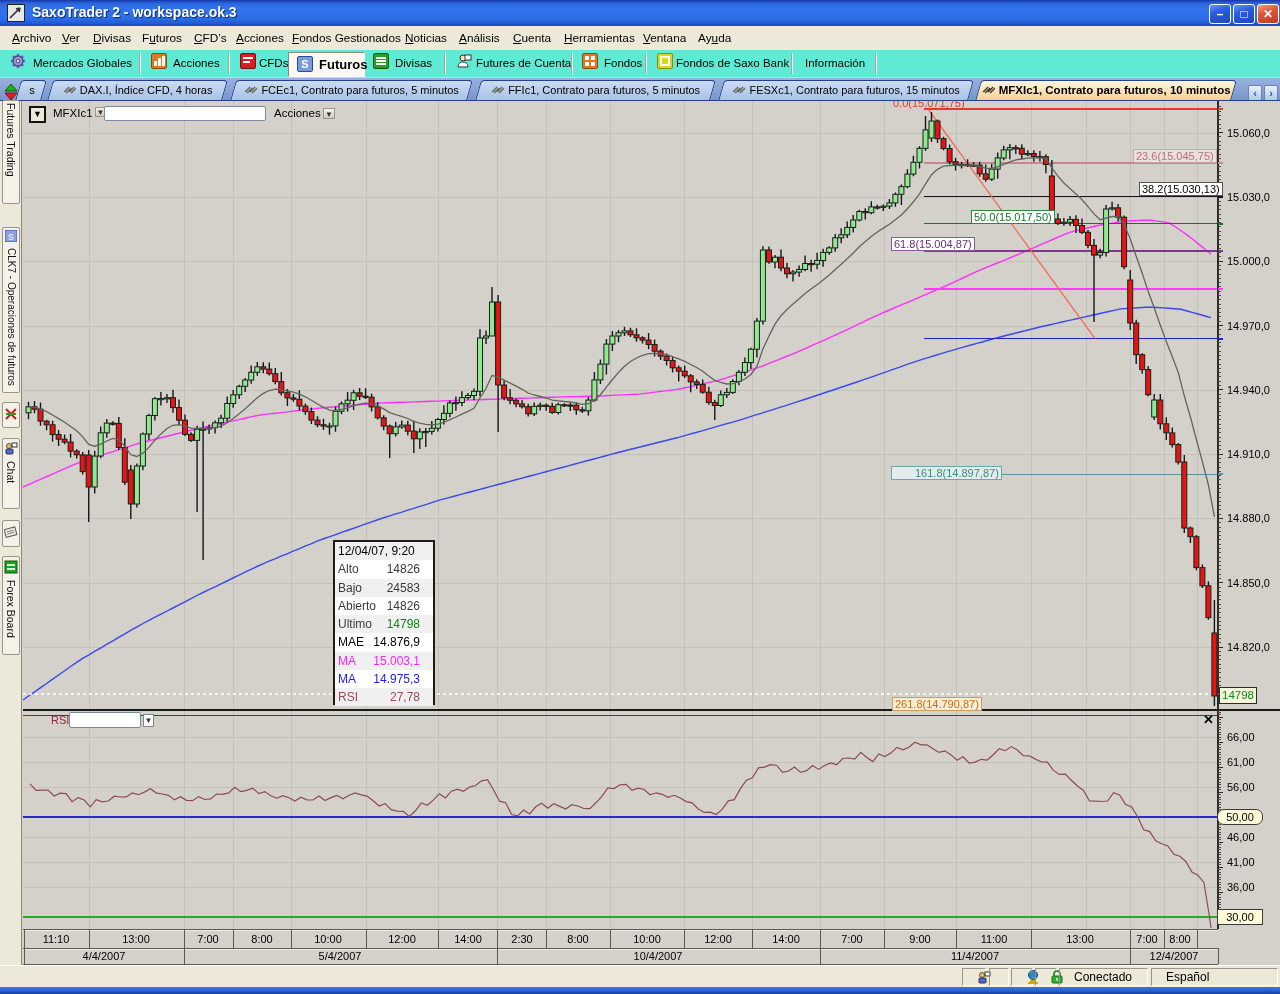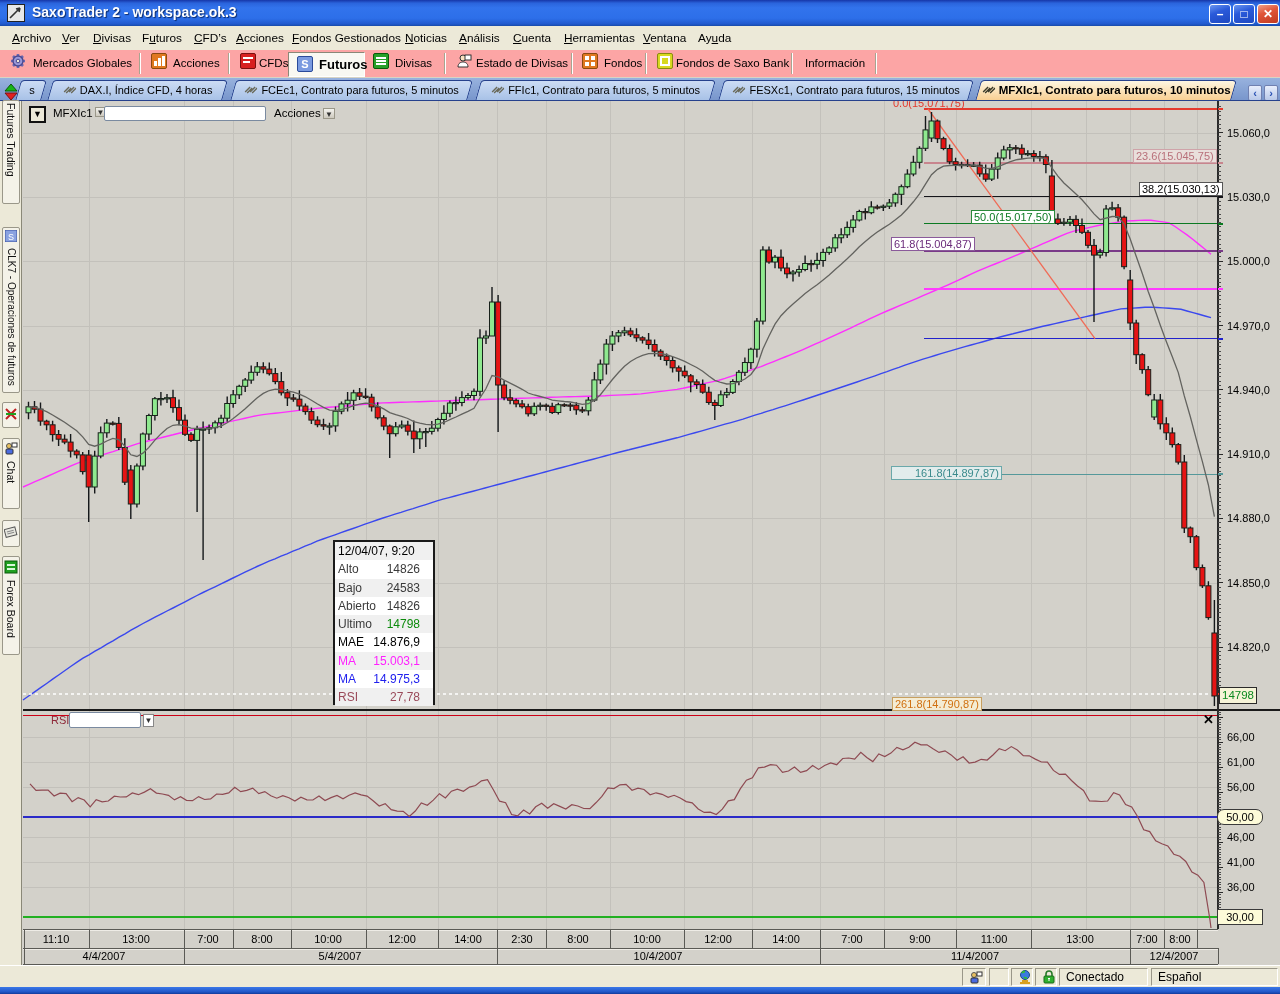--- a/index.html
+++ b/index.html
@@ -12,21 +12,21 @@
 #appicon{position:absolute;left:7px;top:4px;width:18px;height:18px;background:#e8e8e8;
  border:1px solid #222;}
 .wbtn{position:absolute;top:4px;width:22px;height:20px;border:1px solid #fff;border-radius:3px;
  color:#fff;font-size:12px;text-align:center;line-height:18px;font-weight:bold;}
 .wb-blue{background:linear-gradient(160deg,#6a96f0 0%,#2a5ada 40%,#1e48c0 100%);}
 .wb-red{background:linear-gradient(160deg,#f0a088 0%,#e1563a 40%,#c03a20 100%);}
 
 #menu{position:absolute;left:0;top:26px;width:1280px;height:24px;background:#ece9d8;font-size:11.8px;}
 #menu span{position:absolute;top:5px;color:#000;text-align:center;}
 
-#tools{position:absolute;left:0;top:50px;width:1280px;height:28px;background:#fca5a5;font-size:11.5px;
+#tools{position:absolute;left:0;top:50px;width:1280px;height:28px;background:#5eead4;font-size:11.5px;
  border-bottom:1px solid #d8d4c4;}
 .tbtn{position:absolute;top:3px;height:23px;color:#000;white-space:nowrap;}
 .tsep{position:absolute;top:3px;height:21px;width:2px;border-left:1px solid #a8a490;border-right:1px solid #fff;}
 .ticon{position:absolute;top:3px;width:16px;height:16px;border-radius:2px;}
 #futbtn{position:absolute;left:288px;top:2px;width:77px;height:25px;background:#f9f8f2;
  border-top:1px solid #8a8878;border-left:1px solid #8a8878;border-bottom:1px solid #fff;border-right:1px solid #fff;
  font-weight:bold;font-size:13px;}
 
 #tabbar{position:absolute;left:0;top:78px;width:1280px;height:23px;
  background:linear-gradient(180deg,#98b2de,#7896cc);border-bottom:1px solid #26418c;overflow:hidden;}
@@ -57,21 +57,21 @@
 #tip .r.g{background:#f0f0f0;}
 #tip .v{position:absolute;right:13px;top:0;}
 
 #plabel{position:absolute;left:1219px;top:687px;width:38px;height:17px;background:#f6f4d8;border:1.5px solid #2a2a2a;
  color:#0b8a20;font-size:11.5px;line-height:14px;text-align:center;}
 .axbox{position:absolute;left:1217px;width:46px;height:16px;background:#fdfbd8;border:1px solid #3a3a3a;
  color:#000;font-size:11px;line-height:14px;text-align:center;}
 
 #status{position:absolute;left:0;top:965px;width:1280px;height:22px;background:#ece9d8;border-top:1px solid #fff;}
 .spanel{position:absolute;top:2px;height:18px;border-top:1px solid #9a9789;border-left:1px solid #9a9789;
- border-bottom:1px solid #fff;border-right:1px solid #fff;font-size:12px;line-height:16px;padding-left:6px;color:#000;}
+ border-bottom:1px solid #fff;border-right:1px solid #fff;font-size:12px;line-height:16px;padding-left:14px;color:#000;}
 #bluebar{position:absolute;left:0;top:987px;width:1280px;height:7px;
  background:linear-gradient(180deg,#3a77e8,#2057c8 70%,#123a9a);}
 </style></head>
 <body>
 <svg id="chart" width="1280" height="994" viewBox="0 0 1280 994" xmlns="http://www.w3.org/2000/svg" style="position:absolute;left:0;top:0;font-family:'Liberation Sans',sans-serif">
 <rect x="22" y="101" width="1258" height="864" fill="#d3d1ca"></rect>
 <line x1="89" y1="101" x2="89" y2="929" stroke="#c3c1bb" stroke-width="1" shape-rendering="crispEdges"></line>
 <line x1="184" y1="101" x2="184" y2="929" stroke="#c3c1bb" stroke-width="1" shape-rendering="crispEdges"></line>
 <line x1="233" y1="101" x2="233" y2="929" stroke="#c3c1bb" stroke-width="1" shape-rendering="crispEdges"></line>
 <line x1="291" y1="101" x2="291" y2="929" stroke="#c3c1bb" stroke-width="1" shape-rendering="crispEdges"></line>
@@ -694,21 +694,21 @@
           <rect x="2" y="9" width="10" height="2"></rect>
         </g>
       </svg></div>
  <div class="tbtn" style="left:395px;top:7px">Divisas</div>
  <div class="tsep" style="left:444px"></div>
  <svg class="ticon" style="left:456px" viewBox="0 0 16 16">
       <circle cx="7" cy="5" r="3" fill="#f8e0c0" stroke="#333"></circle>
       <path d="M2 14 c0-4 3-5 5-5 s5 1 5 5 z" fill="#fff" stroke="#333"></path>
       <rect x="9" y="2" width="6" height="5" fill="#fff" stroke="#333"></rect>
     </svg>
- <div class="tbtn" style="left:476px;top:7px">Estado de Divisas</div>
+ <div class="tbtn" style="left:476px;top:7px">Futures de Cuenta</div>
  <div class="tsep" style="left:571px"></div>
  <div class="ticon" style="left:582px;background:#e07820;border:1px solid #8a4a10"><svg width="14" height="14">
         <g fill="#fff">
           <rect x="2" y="2" width="4" height="4"></rect>
           <rect x="8" y="2" width="4" height="4"></rect>
           <rect x="2" y="8" width="4" height="4"></rect>
           <rect x="8" y="8" width="4" height="4"></rect>
         </g>
       </svg></div>
  <div class="tbtn" style="left:604px;top:7px">Fondos</div>

